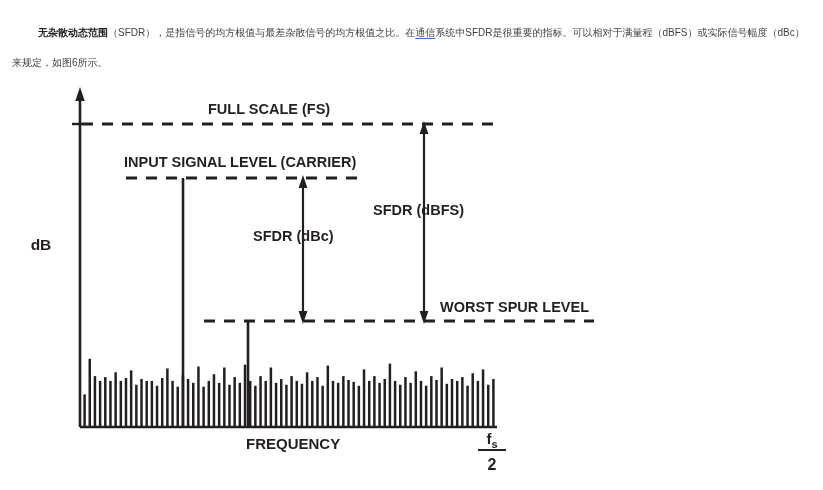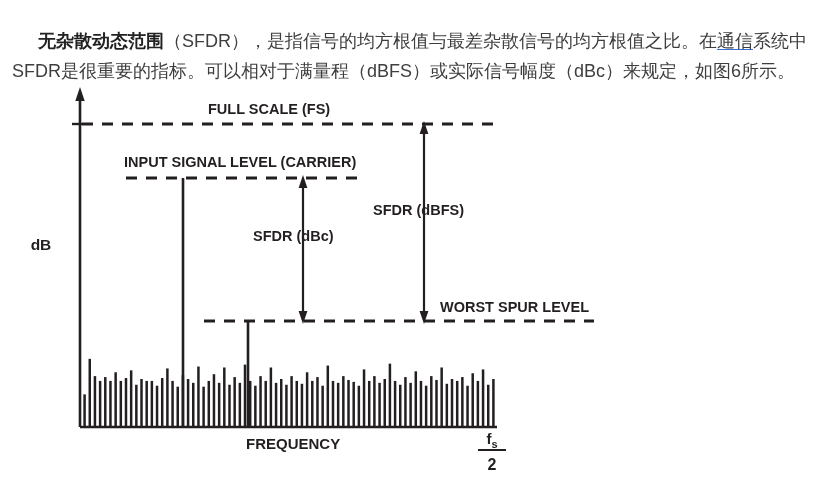--- a/index.html
+++ b/index.html
@@ -10,21 +10,21 @@
     font-family: "Liberation Sans", sans-serif;
     overflow: hidden;
   }
   #root { position: relative; width: 823px; height: 490px; background:#fff; }
 
   
   .para {
     position: absolute;
     left: 12px; top: 8px;
     width: 800px;
-    font-size: 18px;
+    font-size: 10px;
     line-height: 30px;
     color: #3e3e3e;
     letter-spacing: 0px;
     text-align: left;
   }
   .para .ind { display:inline-block; width:26px; }
   .para b { font-weight: bold; color:#222; }
   .para a {
     color: #3e3e3e;
     text-decoration: underline;

